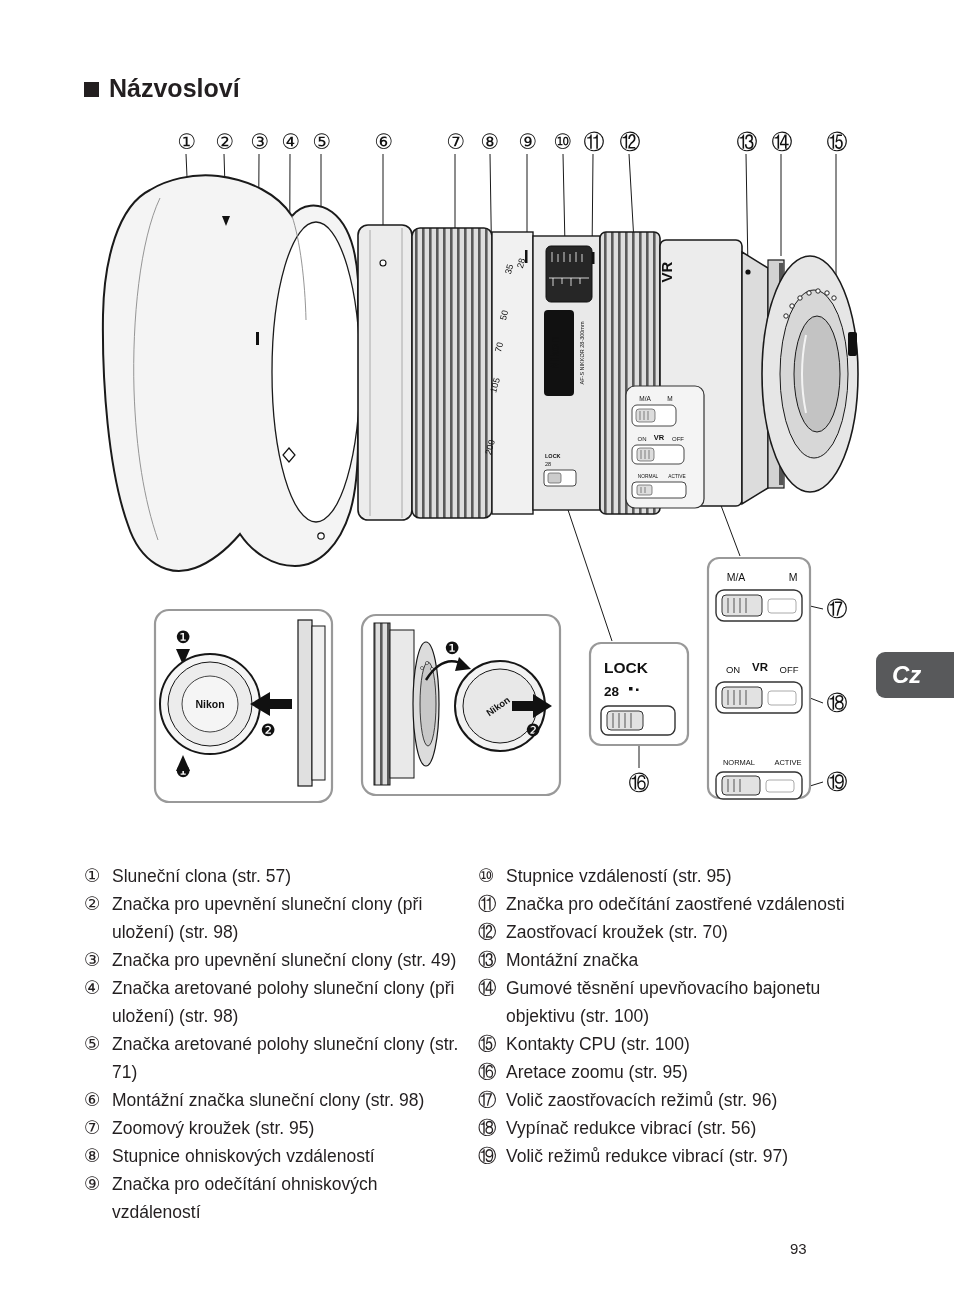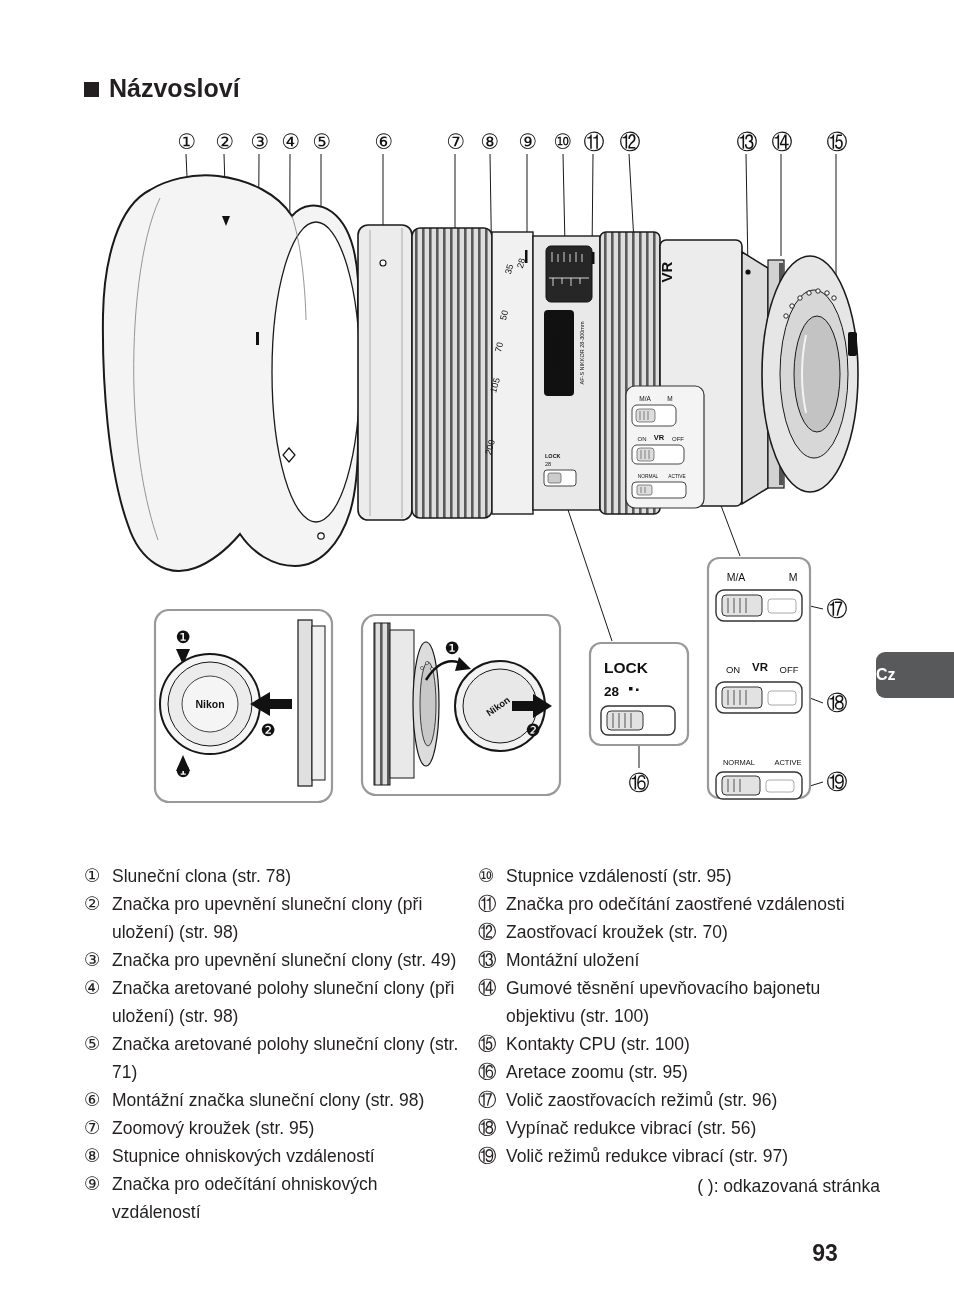--- a/index.html
+++ b/index.html
@@ -15,34 +15,35 @@
   .diagram { position:absolute; left:0; top:120px; width:954px; height:700px; }
   .diagram svg { position:absolute; left:0; top:0; }
 
   .callout {
     position:absolute; font-family:"DejaVu Sans", sans-serif;
     font-size:21px; line-height:22px; color:#111; width:24px; text-align:center;
   }
   .cz-tab {
     position:absolute; left:876px; top:532px; width:78px; height:46px;
     background:#58595b; color:#ffffff; border-radius:9px 0 0 9px;
-    font-size:16px; font-weight:bold; display:flex; align-items:center;
-    padding-left:0;
+    font-size:24px; font-weight:bold; display:flex; align-items:center;
+    padding-left:16px;
+    font-style:italic;
   }
 
   .legend { position:absolute; top:862px; left:0; width:954px; font-size:17.5px; line-height:28px; }
   .col-left  { position:absolute; left:84px;  width:384px; }
   .col-right { position:absolute; left:478px; width:402px; }
   .legend-item { display:flex; }
   .lnum { flex:0 0 28px; font-family:"DejaVu Sans", sans-serif; font-size:18.5px; }
   .ltext { flex:1; }
   .footnote { text-align:right; margin-top:2px; }
 
-  .page-number { position:absolute; left:790px; top:1240px; width:70px; text-align:center;
-    font-size:23px; font-weight:bold; }
+  .page-number { position:absolute; left:790px; top:1240px; width:70px; text-align:left;
+    font-size:15px; font-weight:normal; }
 
   svg text { font-family:"Liberation Sans", sans-serif; fill:#111; }
   svg text.glyph { font-family:"DejaVu Sans", sans-serif; }
   .ln { stroke:#1a1a1a; stroke-width:1; fill:none; }
 </style>
 </head>
 <body>
 
 <div class="page">
 
@@ -295,21 +296,21 @@
     <span class="callout" style="left:825px;top:572px">⑱</span>
     <span class="callout" style="left:825px;top:651px">⑲</span>
 
     <div class="cz-tab">Cz</div>
   </div>
 
   <div class="legend">
     <div class="col-left">
       <div class="legend-item">
           <span class="lnum">①</span>
-          <span class="ltext">Sluneční clona (str. 78)</span>
+          <span class="ltext">Sluneční clona (str. 57)</span>
         </div>
       <div class="legend-item">
           <span class="lnum">②</span>
           <span class="ltext">Značka pro upevnění sluneční clony (při uložení) (str. 98)</span>
         </div>
       <div class="legend-item">
           <span class="lnum">③</span>
           <span class="ltext">Značka pro upevnění sluneční clony (str. 49)</span>
         </div>
       <div class="legend-item">
@@ -345,21 +346,21 @@
       <div class="legend-item">
           <span class="lnum">⑪</span>
           <span class="ltext">Značka pro odečítání zaostřené vzdálenosti</span>
         </div>
       <div class="legend-item">
           <span class="lnum">⑫</span>
           <span class="ltext">Zaostřovací kroužek (str. 70)</span>
         </div>
       <div class="legend-item">
           <span class="lnum">⑬</span>
-          <span class="ltext">Montážní uložení</span>
+          <span class="ltext">Montážní značka</span>
         </div>
       <div class="legend-item">
           <span class="lnum">⑭</span>
           <span class="ltext">Gumové těsnění upevňovacího bajonetu objektivu (str. 100)</span>
         </div>
       <div class="legend-item">
           <span class="lnum">⑮</span>
           <span class="ltext">Kontakty CPU (str. 100)</span>
         </div>
       <div class="legend-item">
@@ -371,18 +372,17 @@
           <span class="ltext">Volič zaostřovacích režimů (str. 96)</span>
         </div>
       <div class="legend-item">
           <span class="lnum">⑱</span>
           <span class="ltext">Vypínač redukce vibrací (str. 56)</span>
         </div>
       <div class="legend-item">
           <span class="lnum">⑲</span>
           <span class="ltext">Volič režimů redukce vibrací (str. 97)</span>
         </div>
-      <div class="footnote">( ): odkazovaná stránka</div>
     </div>
   </div>
 
   <div class="page-number">93</div>
 </div>
 
 </body></html>

